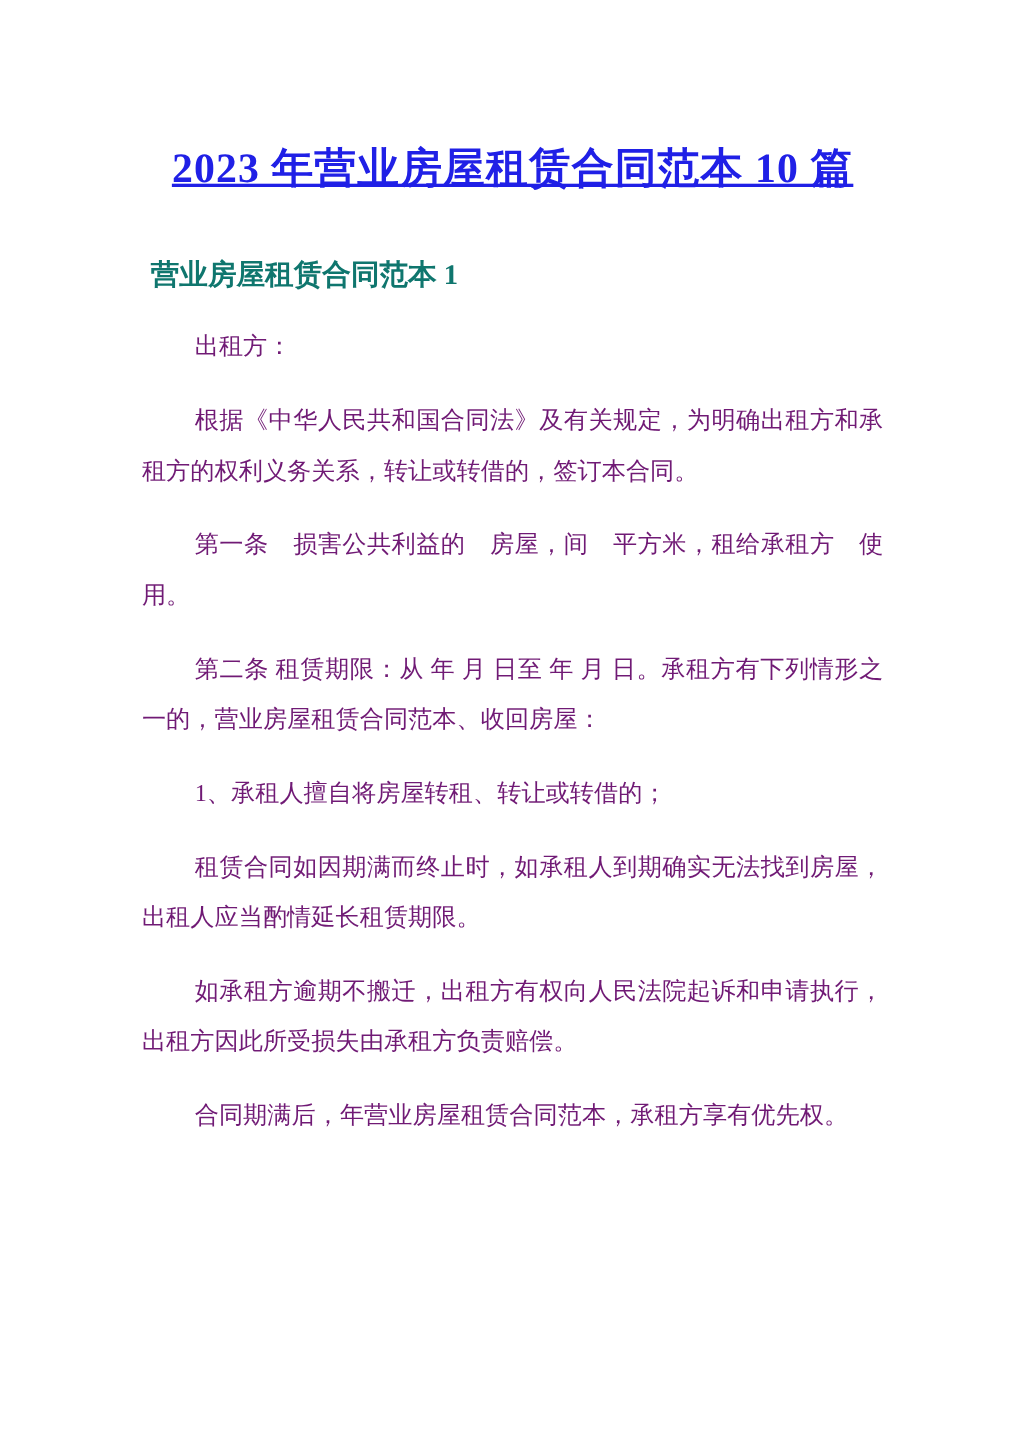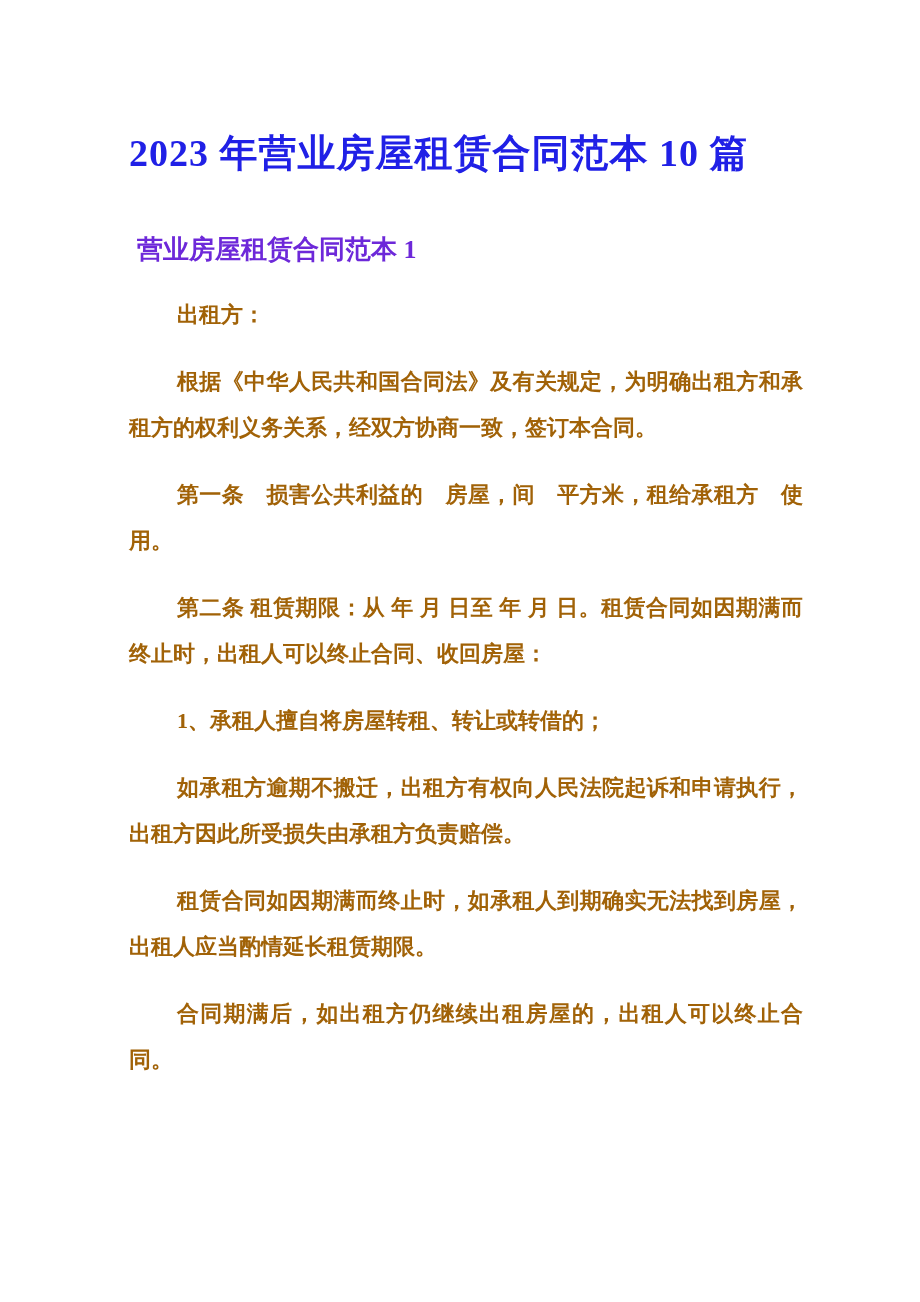--- a/index.html
+++ b/index.html
@@ -19,58 +19,59 @@
     height: 1302px;
     background: #ffffff;
     box-sizing: border-box;
     padding: 0 117px 0 129px;
   }
   .doc-title {
     margin: 128px 0 0 0;
     font-size: 38px;
     line-height: 50px;
     font-weight: bold;
+    text-align: center;
     color: #2020e6;
     letter-spacing: 1px;
     white-space: nowrap;
+    text-decoration: underline;
   }
   .section-heading {
     margin: 54px 0 0 8px;
     font-size: 26px;
     line-height: 36px;
     font-weight: bold;
-    color: #6d28d9;
+    color: #0f766e;
   }
   .doc-body {
     margin-top: 24px;
   }
   .doc-body p {
     margin: 0 0 21px 0;
     font-size: 22px;
     line-height: 46px;
-    color: #a16207;
+    color: #701a75;
     text-align: justify;
     text-indent: 48px;
     word-break: break-all;
-    font-weight: bold;
   }
 </style>
 </head>
 <body>
 
 <div class="page">
 
   <h1 class="doc-title">2023 年营业房屋租赁合同范本 10 篇</h1>
 
   <h2 class="section-heading">营业房屋租赁合同范本 1</h2>
 
   <div class="doc-body">
     <p>出租方：</p>
-    <p>根据《中华人民共和国合同法》及有关规定，为明确出租方和承租方的权利义务关系，经双方协商一致，签订本合同。</p>
+    <p>根据《中华人民共和国合同法》及有关规定，为明确出租方和承租方的权利义务关系，转让或转借的，签订本合同。</p>
     <p>第一条　损害公共利益的　房屋，间　平方米，租给承租方　使用。</p>
-    <p>第二条 租赁期限：从 年 月 日至 年 月 日。租赁合同如因期满而终止时，出租人可以终止合同、收回房屋：</p>
+    <p>第二条 租赁期限：从 年 月 日至 年 月 日。承租方有下列情形之一的，营业房屋租赁合同范本、收回房屋：</p>
     <p>1、承租人擅自将房屋转租、转让或转借的；</p>
+    <p>租赁合同如因期满而终止时，如承租人到期确实无法找到房屋，出租人应当酌情延长租赁期限。</p>
     <p>如承租方逾期不搬迁，出租方有权向人民法院起诉和申请执行，出租方因此所受损失由承租方负责赔偿。</p>
-    <p>租赁合同如因期满而终止时，如承租人到期确实无法找到房屋，出租人应当酌情延长租赁期限。</p>
-    <p>合同期满后，如出租方仍继续出租房屋的，出租人可以终止合同。</p>
+    <p>合同期满后，年营业房屋租赁合同范本，承租方享有优先权。</p>
   </div>
 
 </div>
 
 </body></html>

